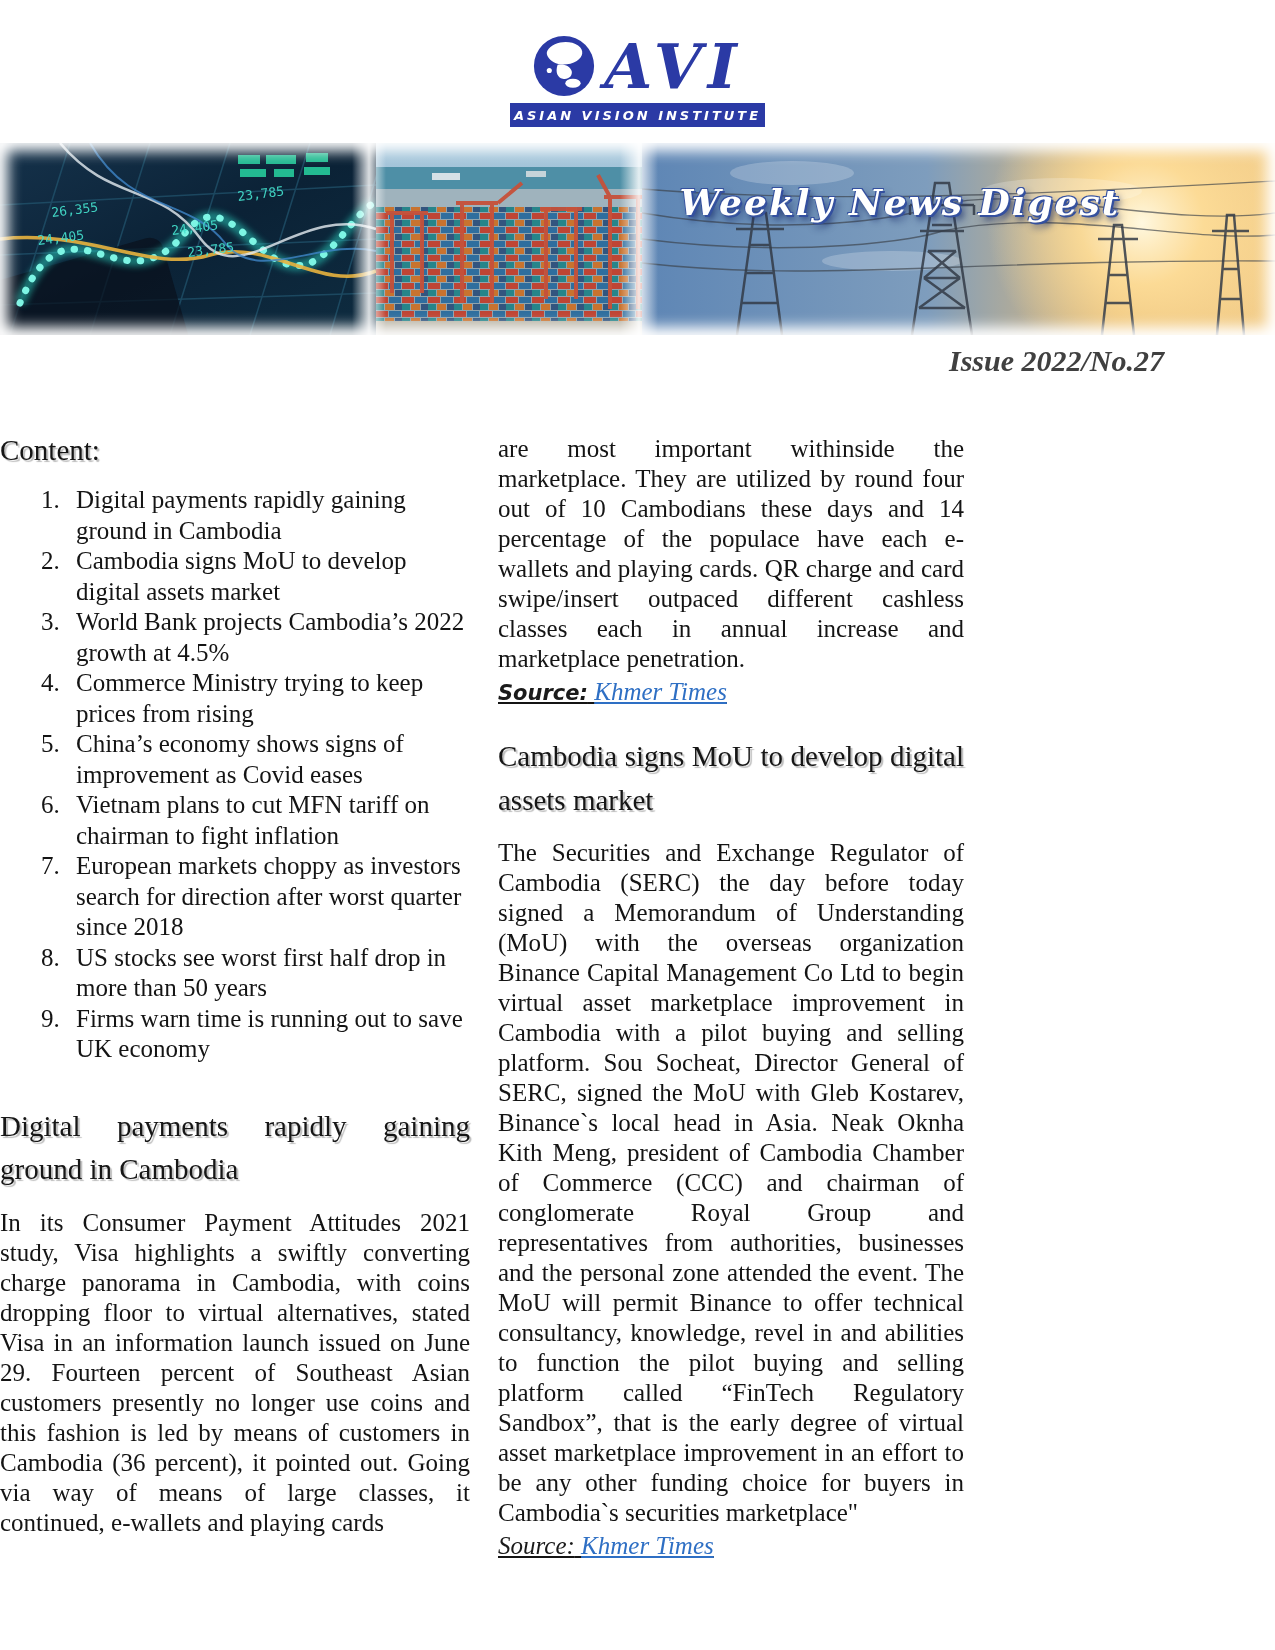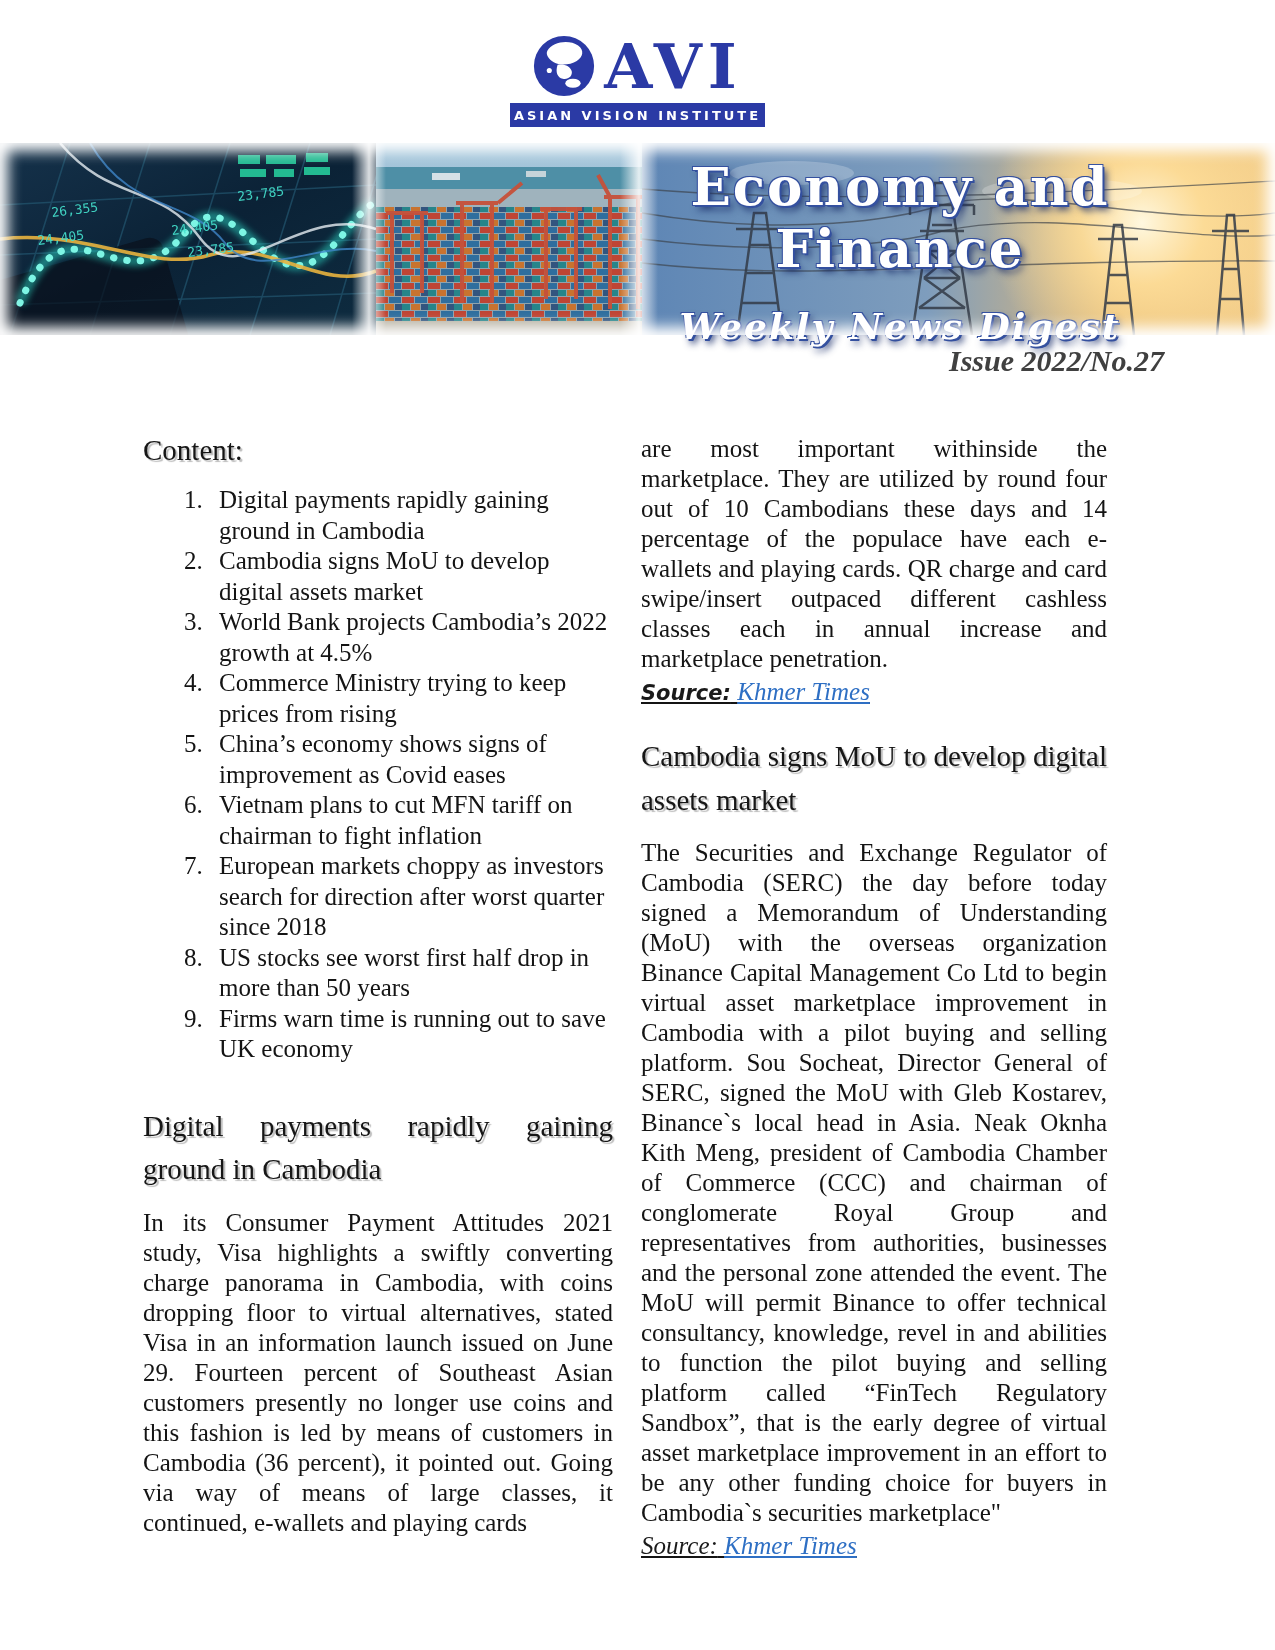--- a/index.html
+++ b/index.html
@@ -1,20 +1,20 @@
 <!DOCTYPE html>
 <html><head>
 <meta charset="utf-8">
 <style>
   html,body{margin:0;padding:0;background:#ffffff;}
   .page{position:relative;width:1275px;height:1650px;margin:0 auto;background:#fff;overflow:hidden;
         font-family:"Liberation Serif","DejaVu Serif",serif;color:#141414;}
 
   
-  .logo-block{width:fit-content;margin:34px auto 0;text-align:center;}
+  .logo-block{width:fit-content;margin:34px auto 0;text-align:center;font-style:italic;}
   .logo-top{display:flex;align-items:center;justify-content:center;gap:8px;}
   .globe{width:64px;height:64px;display:block;}
   .logo-acronym{font-family:"DejaVu Serif",serif;font-weight:bold;font-size:62px;letter-spacing:6px;
                 color:#2b3aa5;line-height:1;padding-top:2px;}
   .logo-bar{margin-top:5px;background:#2b3aa5;color:#fff;font-family:"DejaVu Sans","Liberation Sans",sans-serif;
             font-size:13px;font-weight:bold;letter-spacing:3px;text-align:center;padding:5px 4px 4px;}
 
   
   .banner{position:relative;width:1275px;height:192px;margin-top:16px;}
   .banner-art{position:absolute;inset:0;width:100%;height:100%;display:block;}
@@ -23,21 +23,21 @@
   .banner-title{font-family:"DejaVu Serif",serif;font-weight:bold;font-size:53px;color:#fff;letter-spacing:2px;
     text-shadow:-1px -1px 0 #34509f,1px -1px 0 #34509f,-1px 1px 0 #34509f,2px 2px 0 #34509f,4px 5px 7px rgba(25,45,105,.8);}
   .banner-subtitle{margin-top:26px;font-family:"DejaVu Serif",serif;font-style:italic;font-weight:bold;font-size:36px;
     color:#fff;letter-spacing:2px;
     text-shadow:-1px -1px 0 #34509f,1px -1px 0 #34509f,2px 2px 0 #34509f,4px 5px 7px rgba(25,45,105,.8);}
 
   
   .issue-line{margin-top:9px;padding-right:111px;text-align:right;font-size:30px;font-weight:bold;font-style:italic;color:#404040;}
 
   
-  .columns{display:flex;gap:28px;padding-left:143px;margin-top:56px;}
+  .columns{display:flex;gap:28px;margin-top:56px;}
   .col{width:470px;}
   .col.right{width:466px;}
 
   .content-heading,.article-title{font-size:29px;font-weight:400;color:#161616;text-shadow:2px 2px 1px #bdbdbd;}
   .content-heading{margin:0;}
   .article-title{margin:40px 0 0;line-height:1.5;text-align:justify;}
   .col.right .article-title{margin-top:28px;}
 
   .toc{margin:18px 0 0;padding-left:66px;font-size:25px;line-height:1.22;}
   .toc li{padding-left:10px;}
@@ -185,21 +185,20 @@
           <path d="M460,192 L472,82 L480,82 L492,192 M464,160 H488 M467,132 H485 M456,96 H496"></path>
           <path d="M575,192 L585,72 L592,72 L602,192 M578,156 H599 M581,126 H596 M570,88 H607"></path>
         </g>
       </g>
 
       <rect x="352" y="0" width="34" height="192" fill="url(#vfade)"></rect>
       <rect x="620" y="0" width="38" height="192" fill="url(#vfade)"></rect>
     </svg>
 
     <div class="banner-text">
-      <div class="banner-title">Economy and Finance</div>
       <div class="banner-subtitle">Weekly News Digest</div>
     </div>
   </div>
 
   <div class="issue-line">Issue 2022/No.27</div>
 
   <main class="columns">
 
     <section class="col left">
       <h2 class="content-heading">Content:</h2>

